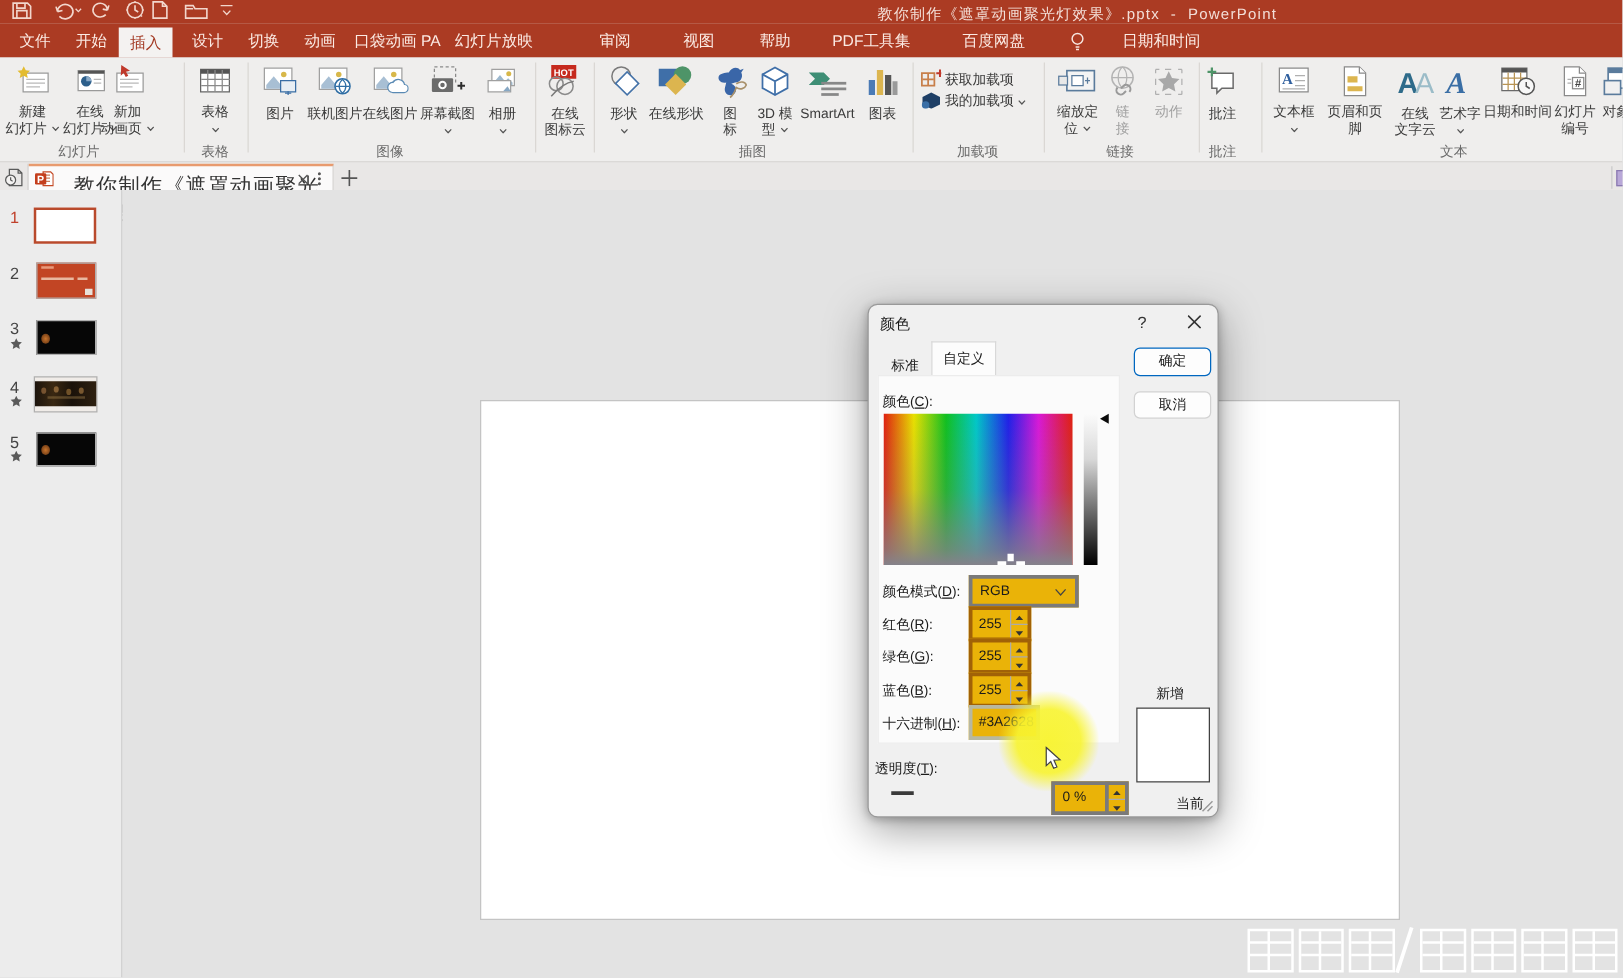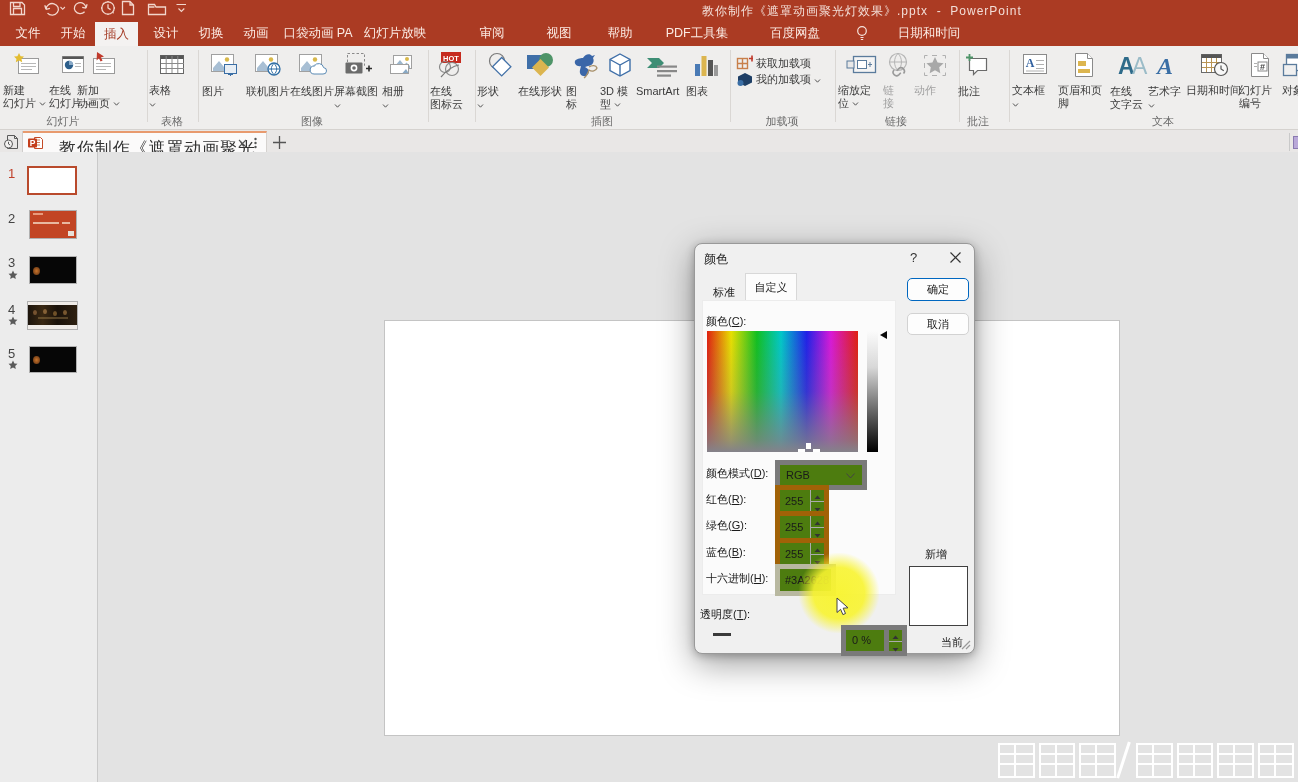--- a/index.html
+++ b/index.html
@@ -2,41 +2,41 @@
 <html><head><meta charset="utf-8">
 <style>
 html,body{margin:0;padding:0}
 body{width:1298px;height:782px;overflow:hidden;font-family:"Liberation Sans",sans-serif;position:relative;background:#e3e3e3}
 #titlebar{position:absolute;left:0;top:0;width:1298px;height:19px;background:#ab3b23}
 #title{position:absolute;left:702px;top:3px;font-size:12px;color:#f3ded7;letter-spacing:1px}
 #tabrow{position:absolute;left:0;top:19px;width:1298px;height:27px;background:#ab3b23}
 .rtab{position:absolute;top:0;height:27px;line-height:28px;font-size:12.5px;color:#fbeae3;text-align:center}
 #instab{position:absolute;left:95px;top:22px;width:43px;height:24px;background:#f4f2f1;color:#a33a24;font-size:12.5px;line-height:25px;text-align:center}
 #ribbon{position:absolute;left:0;top:46px;width:1298px;height:83px;background:#efeeed;border-bottom:1px solid #d5d2cf}
-.b{position:absolute;top:3px;font-size:11px;color:#3b3b3b;line-height:12.5px}
+.b{position:absolute;top:3px;text-align:center;font-size:11px;color:#3b3b3b;line-height:12.5px}
 .b svg{display:block;margin:3px auto 6px}
 .b svg.ch{display:inline-block;margin:0;vertical-align:1px}
 .gl{position:absolute;top:68px;font-size:11px;color:#6b6b6b;text-align:center}
 .sep{position:absolute;top:4px;height:72px;width:1px;background:#dad7d4}
 .gray{color:#a0a0a0}
 #filetabs{position:absolute;left:0;top:130px;width:1298px;height:22px;background:#e9e7e6;border-top:1px solid #c55a2e00}
 #main{position:absolute;left:0;top:152px;width:1298px;height:630px}
 #thumbs{position:absolute;left:0;top:0;width:97px;height:630px;background:#ececec;border-right:1px solid #c9c9c9}
 #canvas{position:absolute;left:98px;top:0;width:1200px;height:630px;background:#e3e3e3}
 #slide{position:absolute;left:286px;top:168px;width:734px;height:414px;background:#fff;border:1px solid #c4c4c4}
 .num{position:absolute;font-size:13px;color:#444}
 .star{position:absolute}
 #wm{position:absolute;right:4px;bottom:4px;height:36px;display:flex;align-items:center}
 .wg{position:relative;width:32.5px;height:31px;border:2px solid #fff;margin-left:4px;flex:none}
 .wg::before{content:"";position:absolute;left:0;right:0;top:8px;height:2px;background:#fff;box-shadow:0 10px 0 0 #fff}
 .wg::after{content:"";position:absolute;left:14px;top:0;bottom:0;width:2px;background:#fff}
 .ws{width:2.5px;height:38px;background:#fff;transform:rotate(18deg);margin:0 8px 0 6px;flex:none}
 #dialog{position:absolute;left:694px;top:243px;width:279px;height:409px;background:#f0f0f0;border:1px solid #999;border-radius:8px;box-shadow:0 10px 34px rgba(0,0,0,.38),0 2px 8px rgba(0,0,0,.25);font-size:11px;color:#1a1a1a}
 .dl{position:absolute;font-size:11px;color:#1a1a1a}
-.box{position:absolute;background:#4d7c0f;border:5px solid #a16207}
+.box{position:absolute;background:#eab308;border:3px solid #a16207}
 </style></head>
 <body>
 <div id="titlebar">
 <svg width="200" height="19" style="position:absolute;left:0;top:0">
 <g stroke="#f2d6cc" fill="none" stroke-width="1.3">
 <path d="M10.5 2.5h11.5l2.5 2.5v9.5H10.5z M13.5 2.5v4h6.5v-4 M13.5 14.5v-6h8v6"></path>
 <path d="M46 12.5a6.2 5.8 0 1 1 1.5 3.8M46 12.5l-1.2-4M46 12.5l4-.9" transform="translate(0,-3.2)"></path>
 <path d="M60.5 7l2.2 2.3L64.9 7" stroke-width="1.1"></path>
 <path d="M86 9.3a5.8 5.5 0 1 0-1.4 3.6M86 9.3l1.1-3.8M86 9.3l-3.8-.8" transform="translate(0,-1.2)"></path>
 <circle cx="108" cy="8" r="6.2"></circle>

